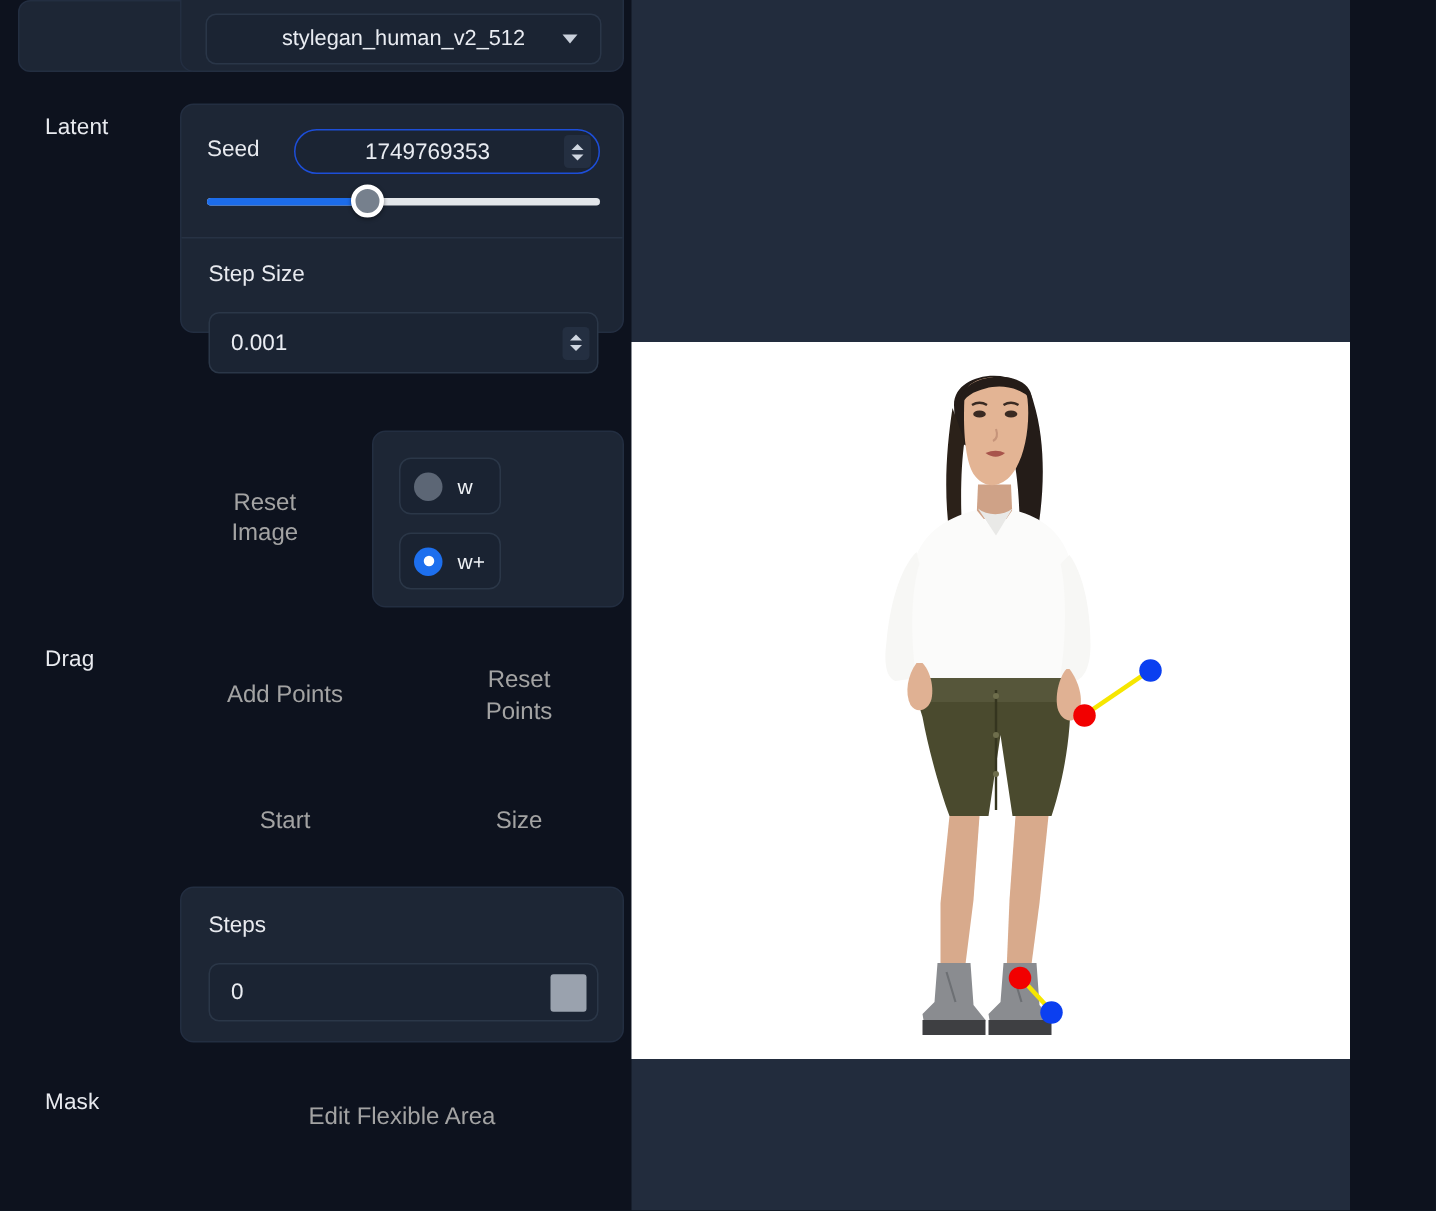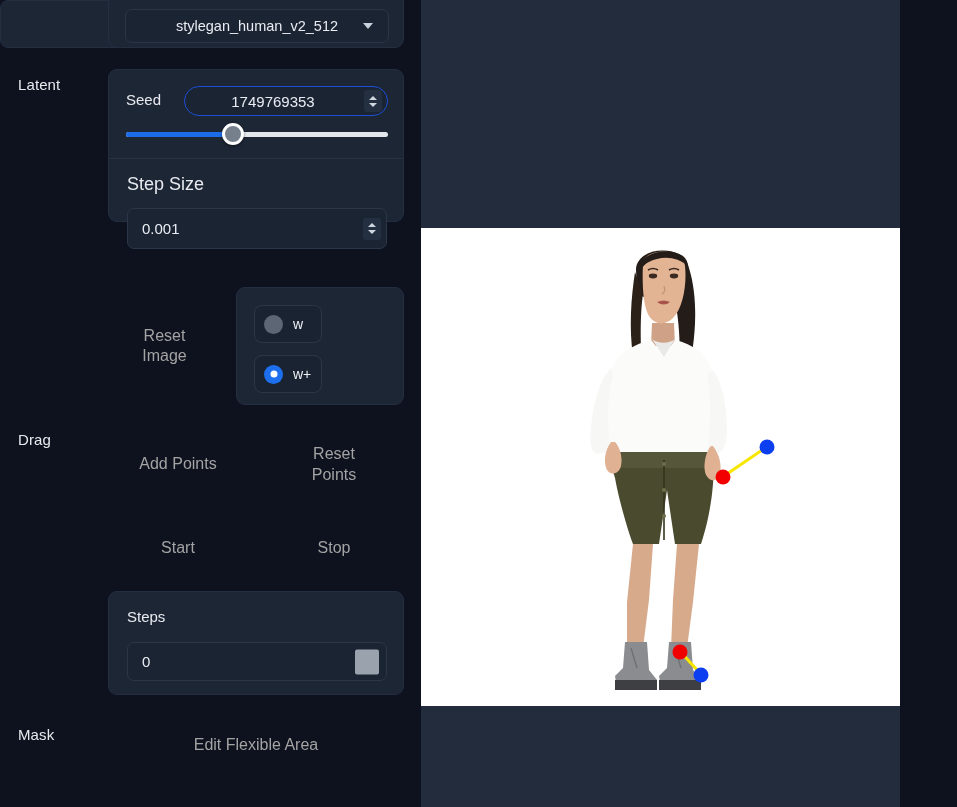--- a/index.html
+++ b/index.html
@@ -6,21 +6,21 @@
   * { box-sizing: border-box; margin: 0; padding: 0; }
   html, body {
     width: 957px; height: 807px;
     background: #0d121e;
     font-family: "Liberation Sans", sans-serif;
     overflow: hidden;
   }
   .app { position: relative; width: 957px; height: 807px; background: #0d121e; }
 
   
-  .left-col { position: absolute; left: 0; top: 0; width: 410px; height: 807px; }
+  .left-col { position: absolute; left: 12px; top: 0; width: 410px; height: 807px; }
 
   .row-label {
     position: absolute;
     color: #e8eaef;
     font-size: 15px;
     letter-spacing: .1px;
     white-space: nowrap;
   }
 
   
@@ -80,21 +80,21 @@
   }
   .slider .thumb {
     position: absolute; top: 0; width: 22px; height: 22px; border-radius: 50%;
     background: #76808d; border: 3px solid #ffffff;
     transform: translateX(-11px);
     box-shadow: 0 1px 3px rgba(0,0,0,.45);
   }
 
   .panel-sep { position: absolute; left: 0; top: 88px; width: 100%; height: 1px; background: #273244; }
 
-  .stepsize-label { position: absolute; left: 18px; top: 104px; color: #e8eaef; font-size: 18px; }
+  .stepsize-label { position: absolute; left: 18px; top: 104px; color: #e8eaef; font-size: 15px; }
   .stepsize-input {
     position: absolute; left: 18px; top: 138px; width: 260px; height: 41px;
     background: #1b2433; border: 1px solid #2b3748; border-radius: 7px;
     color: #e9ecf2; font-size: 15px;
     display: flex; align-items: center; padding-left: 14px;
   }
 
   
   .btn {
     position: absolute;
@@ -247,21 +247,21 @@
     <div class="btn reset-points-btn">
       <span>
         <span>Reset</span><br>
         <span>Points</span>
       </span>
     </div>
     <div class="btn start-btn">
       <span>Start</span>
     </div>
     <div class="btn stop-btn">
-      <span>Stop</span>
+      <span>Size</span>
     </div>
 
     <div class="panel steps-panel">
       <div class="steps-label">Steps</div>
       <div class="steps-input">
         <span>0</span>
         <span class="steps-spin"></span>
       </div>
     </div>
 

